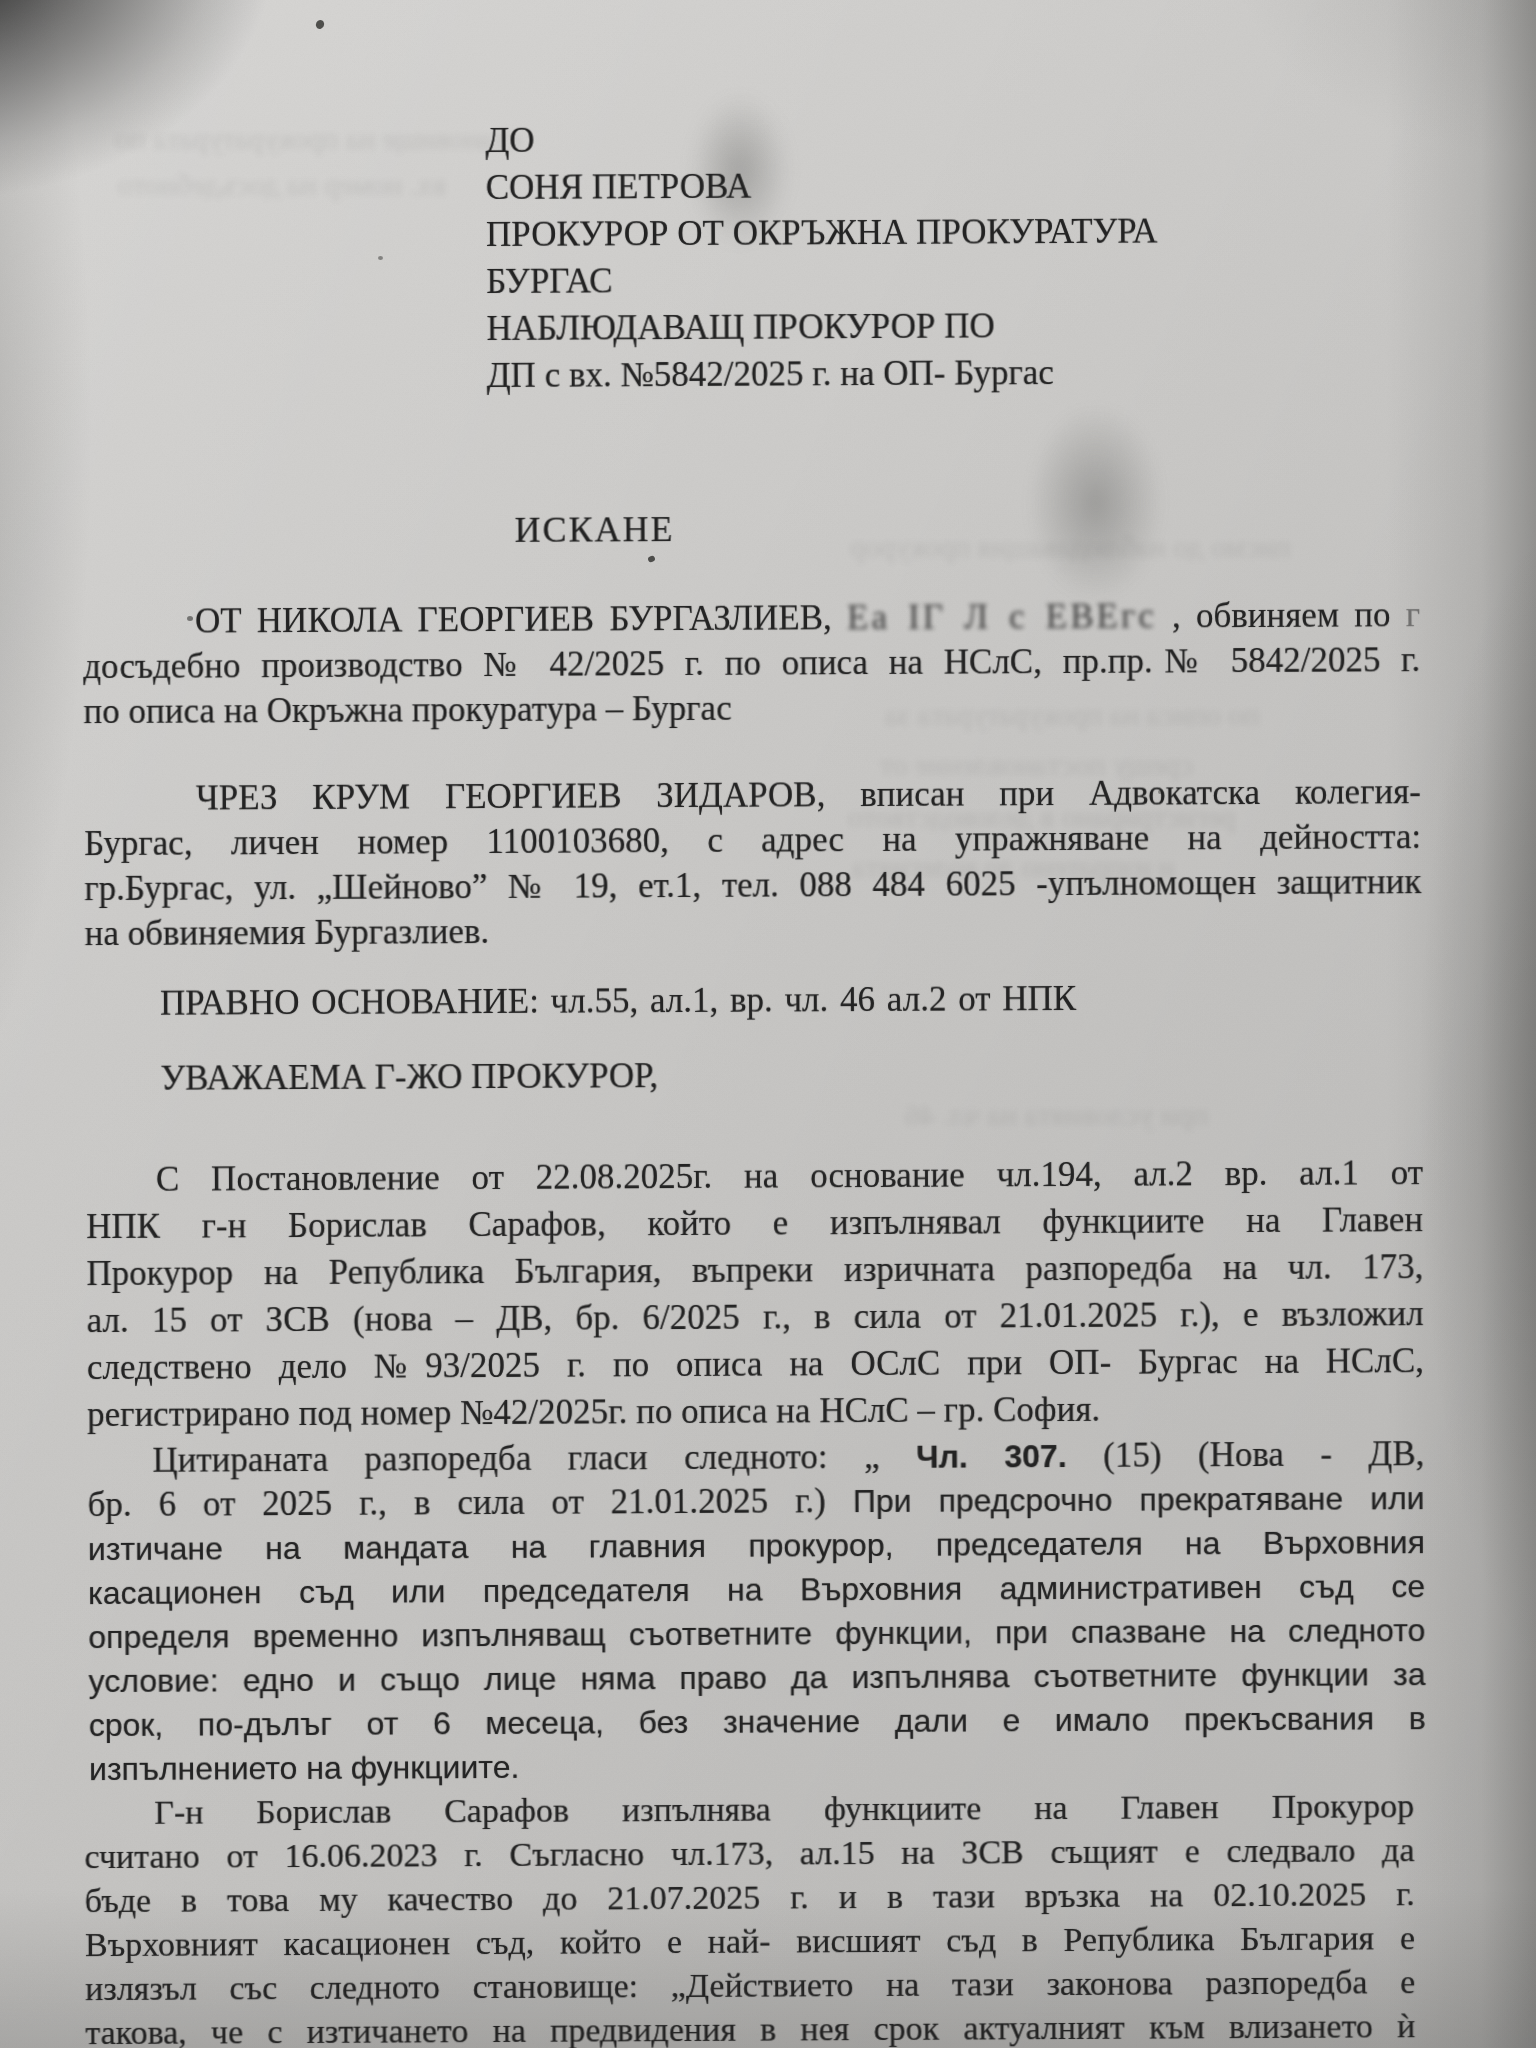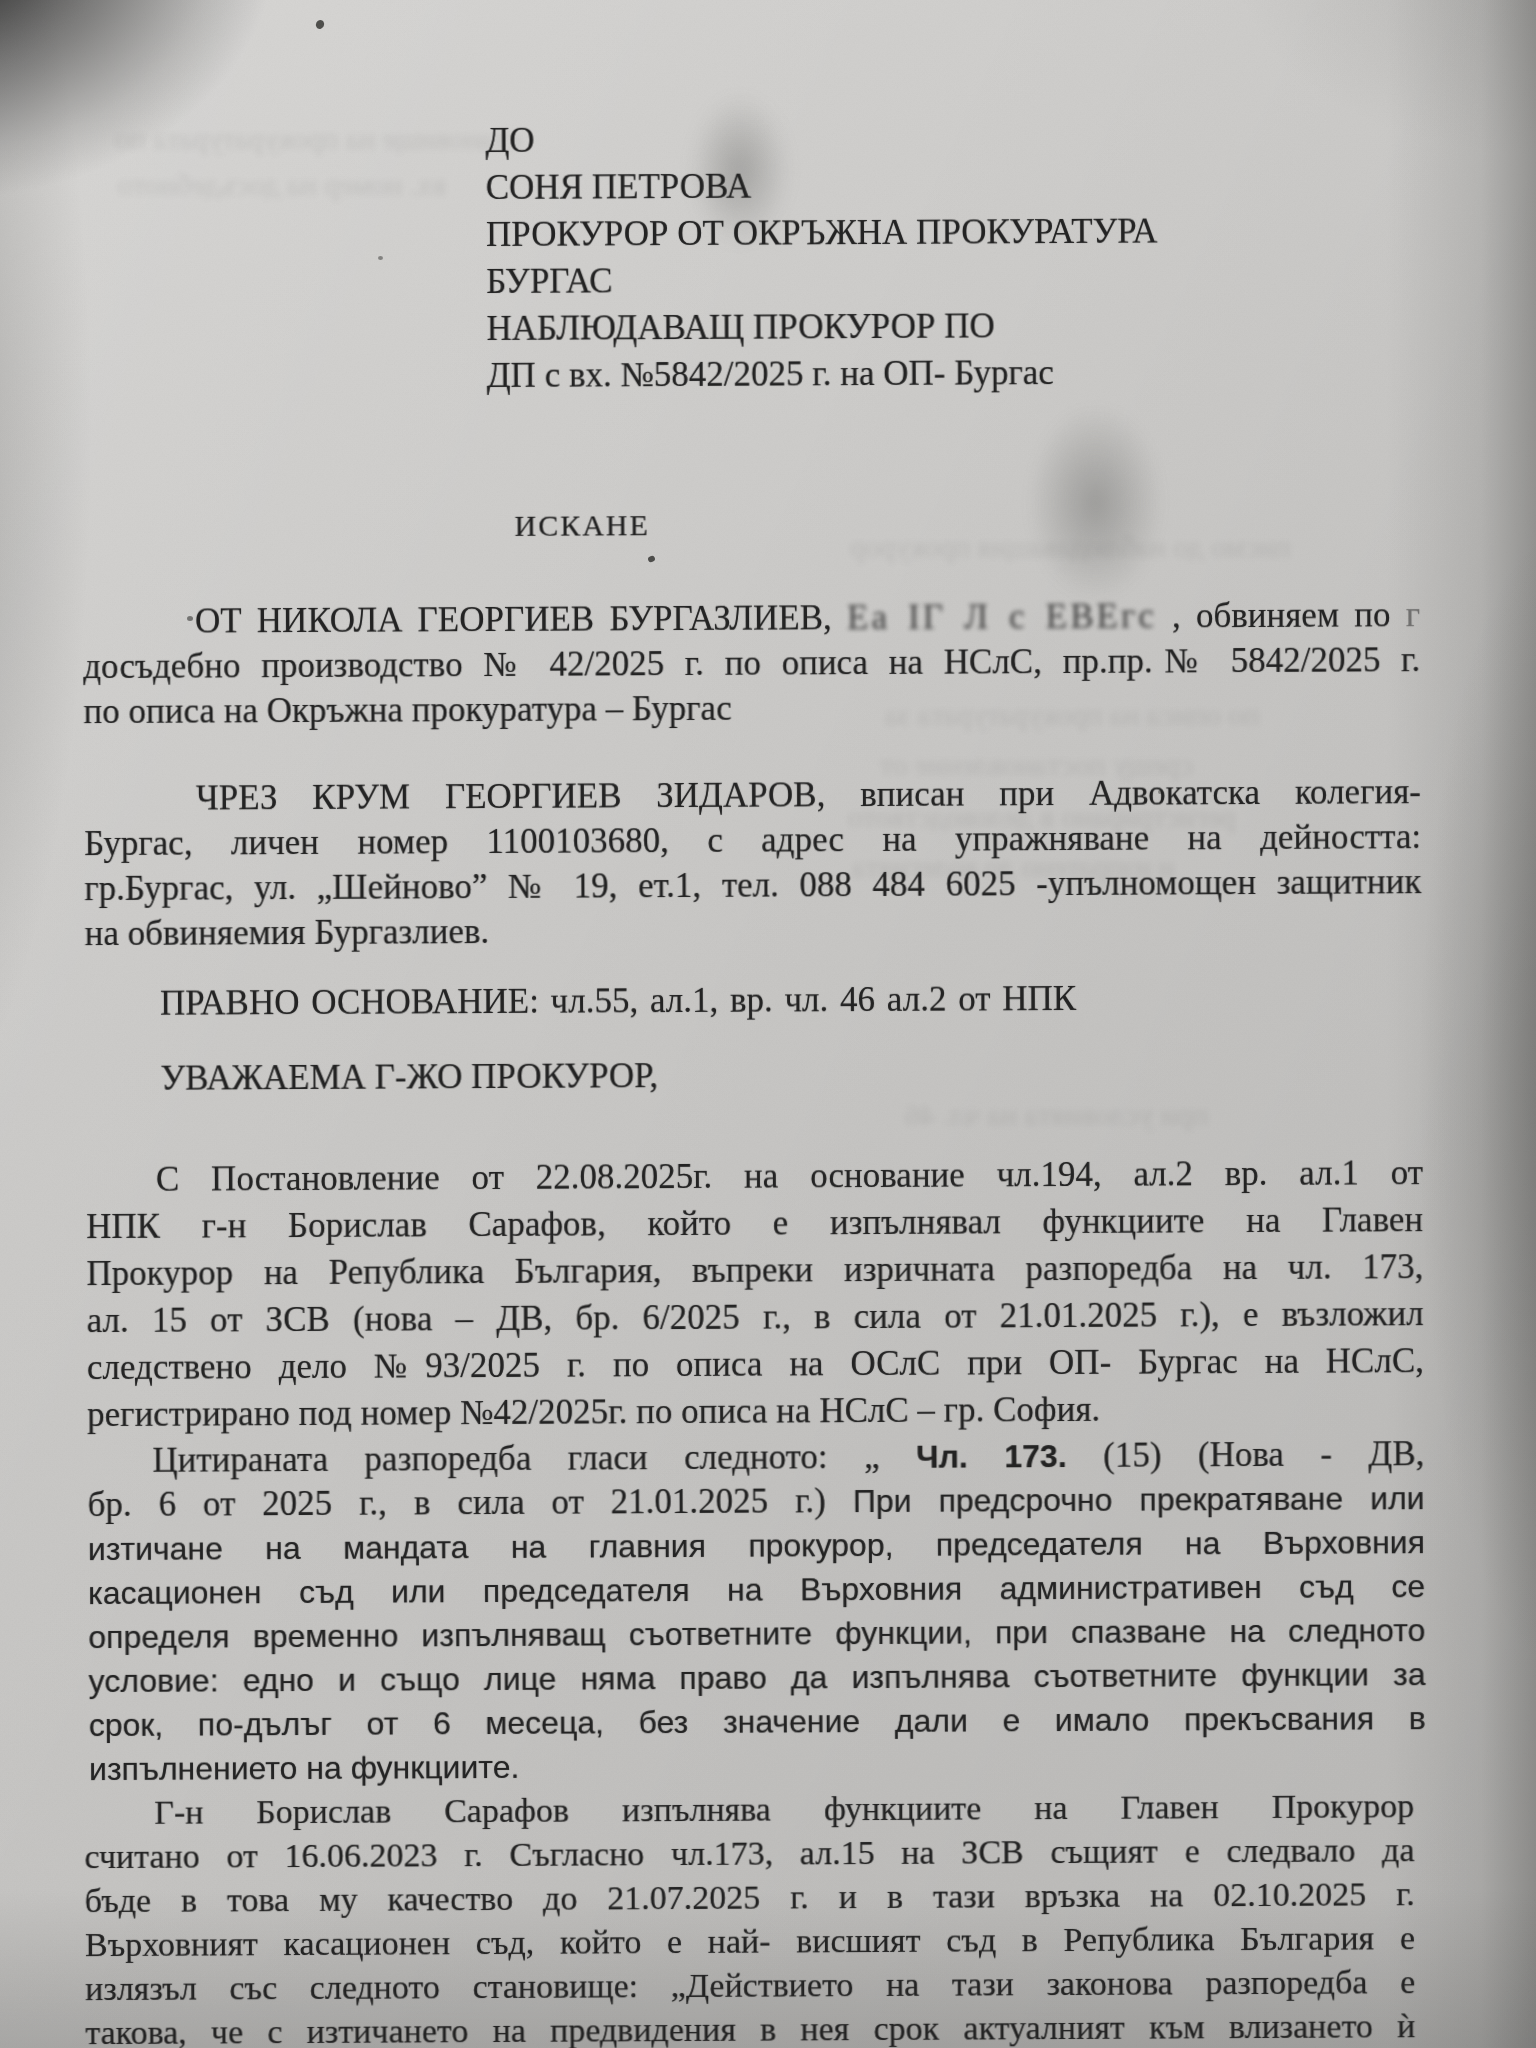--- a/index.html
+++ b/index.html
@@ -16,21 +16,21 @@
   .sh-tr{background:radial-gradient(420px 270px at 1536px -40px, rgba(120,120,118,.24), rgba(120,120,118,0) 72%);}
   .sh-light{background:linear-gradient(115deg, rgba(255,255,255,.10) 0%, rgba(255,255,255,0) 38%, rgba(0,0,0,.05) 100%);}
   .smudge{position:absolute;pointer-events:none;}
   .smudge1{left:1028px;top:405px;width:135px;height:195px;background:radial-gradient(closest-side, rgba(105,105,103,.45), rgba(105,105,103,0));filter:blur(6px);}
   .smudge2{left:690px;top:95px;width:100px;height:150px;background:radial-gradient(closest-side, rgba(100,100,98,.40), rgba(100,100,98,0));filter:blur(8px);}
   .ghost{position:absolute;font-family:"Liberation Serif",serif;color:#3a3a3a;opacity:.11;
          filter:blur(3px);transform:scaleX(-1);font-size:30px;white-space:nowrap;}
   .txt{position:absolute;inset:0;transform:rotate(-.3deg);transform-origin:300px 1000px;
        filter:blur(.35px);text-shadow:0 0 1px rgba(30,30,30,.5);}
   .hdr{position:absolute;left:490px;top:118px;font-size:35px;line-height:47px;}
-  .title{position:absolute;left:517px;top:510px;font-size:30px;letter-spacing:2px;}
+  .title{position:absolute;left:517px;top:510px;font-size:36px;letter-spacing:2px;}
   .para{position:absolute;left:85px;width:1337px;font-size:35px;}
   .p1{top:598px;line-height:45px;}
   .p2{top:775px;line-height:45px;}
   .single{position:absolute;font-size:35px;white-space:nowrap;}
   .legal{left:160px;top:983px;word-spacing:3px;}
   .salut{left:160px;top:1058px;}
   .p5{top:1155px;line-height:47px;}
   .p6{top:1438px;line-height:44px;}
   .p7{top:1790px;line-height:44px;font-size:34px;width:1330px;left:80px;}
   .ln{white-space:nowrap;}
@@ -108,21 +108,21 @@
     <div class="para p5">
       <div class="ln j ind70">С Постановление от 22.08.2025г. на основание чл.194, ал.2 вр. ал.1 от</div>
       <div class="ln j">НПК г-н Борислав Сарафов, който е изпълнявал функциите на Главен</div>
       <div class="ln j">Прокурор на Република България, въпреки изричната разпоредба на чл. 173,</div>
       <div class="ln j">ал. 15 от ЗСВ (нова – ДВ, бр. 6/2025 г., в сила от 21.01.2025 г.), е възложил</div>
       <div class="ln j">следствено дело №93/2025 г. по описа на ОСлС при ОП- Бургас на НСлС,</div>
       <div class="ln s">регистрирано под номер №42/2025г. по описа на НСлС – гр. София.</div>
     </div>
 
     <div class="para p6">
-      <div class="ln j ind65"><span>Цитираната разпоредба гласи следното: „ </span><span class="art">Чл. 173.</span><span class="pnum"> (15)</span><span> (Нова - ДВ,</span></div>
+      <div class="ln j ind65"><span>Цитираната разпоредба гласи следното: „ </span><span class="art">Чл. 307.</span><span class="pnum"> (15)</span><span> (Нова - ДВ,</span></div>
       <div class="ln j"><span>бр. 6 от 2025 г., в сила от 21.01.2025 г.) </span><span class="sans">При предсрочно прекратяване или</span></div>
       <div class="ln j sans">изтичане на мандата на главния прокурор, председателя на Върховния</div>
       <div class="ln j sans">касационен съд или председателя на Върховния административен съд се</div>
       <div class="ln j sans">определя временно изпълняващ съответните функции, при спазване на следното</div>
       <div class="ln j sans">условие: едно и също лице няма право да изпълнява съответните функции за</div>
       <div class="ln j sans">срок, по-дълъг от 6 месеца, без значение дали е имало прекъсвания в</div>
       <div class="ln s sans">изпълнението на функциите.</div>
     </div>
 
     <div class="para p7">

